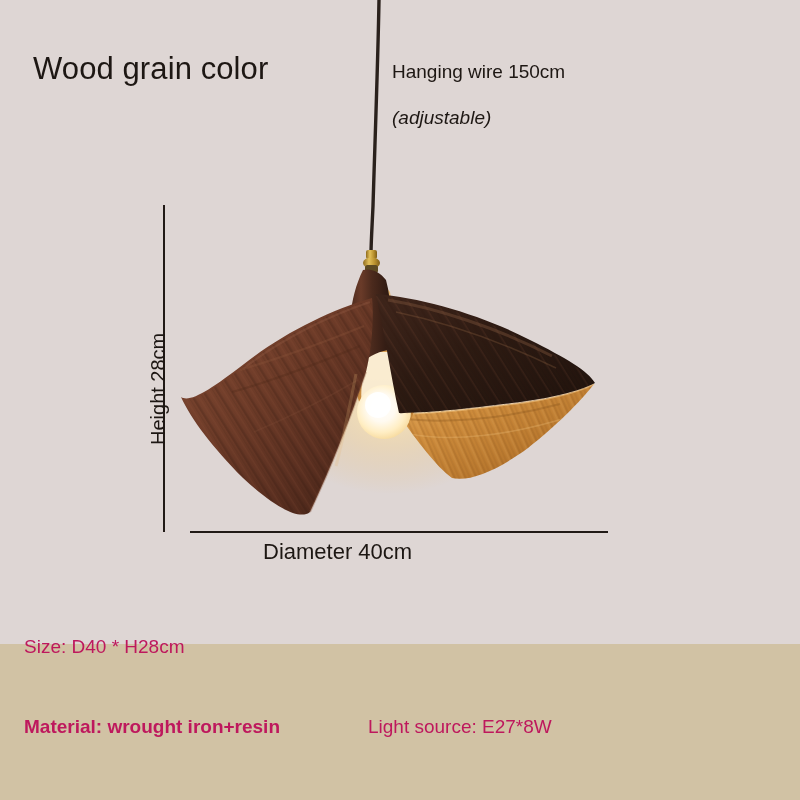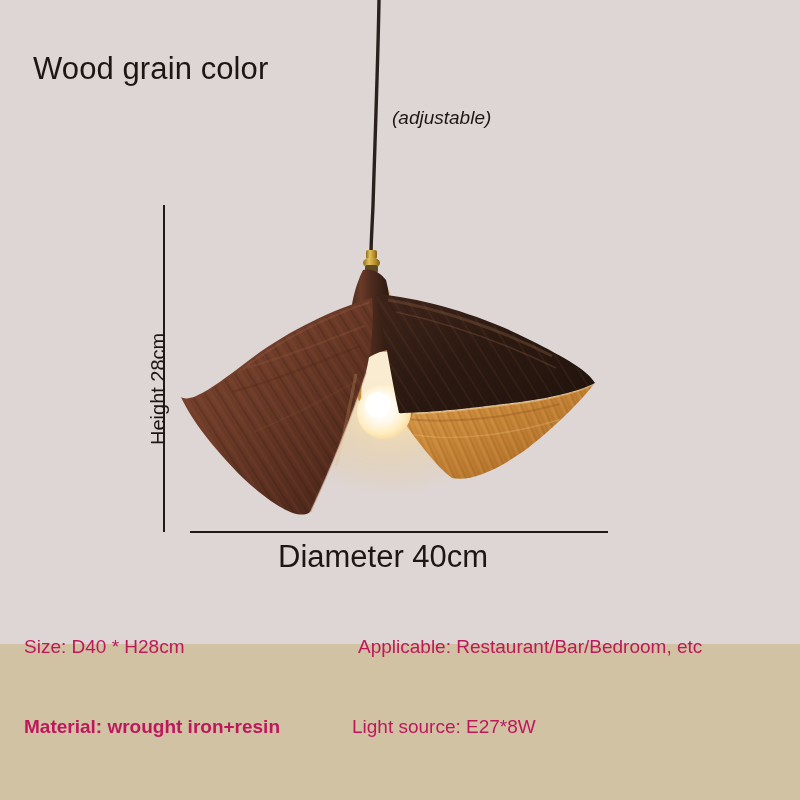--- a/index.html
+++ b/index.html
@@ -60,23 +60,23 @@
   }
   #height-label {
     left: 0px;
     top: 0px;
     font-size: 20px;
     transform-origin: left top;
     
     transform: translate(146px, 445px) rotate(-90deg);
   }
   #diameter-label {
-    left: 278px;
+    left: 263px;
     top: 538px;
-    font-size: 31px;
+    font-size: 22px;
   }
 
   
   .rule-v {
     position: absolute;
     left: 163px;
     top: 205px;
     width: 2px;
     height: 327px;
     background: #211a16;
@@ -93,21 +93,21 @@
   
   .spec {
     position: absolute;
     color: #be185d;
     font-size: 19px;
     white-space: nowrap;
   }
   #spec-size      { left: 24px;  top: 636px; }
   #spec-applicable{ left: 358px; top: 636px; }
   #spec-material  { left: 24px;  top: 716px; font-weight: bold; }
-  #spec-light     { left: 352px; top: 716px; }
+  #spec-light     { left: 368px; top: 716px; }
 
   
   #lamp-figure {
     position: absolute;
     left: 0; top: 0;
     width: 800px; height: 800px;
     pointer-events: none;
   }
 </style>
 </head>
@@ -295,28 +295,28 @@
     </g>
 
     <path d="M 356 374 C 350 404, 344 436, 336 466" stroke="#e4b578" stroke-width="3" fill="none" opacity="0.22"></path>
   </svg>
 
   <div class="rule-v"></div>
   <div class="rule-h"></div>
 
   <div class="label" id="title-wood-grain">Wood grain color</div>
 
+  <div class="label" id="wire-line-1">Hanging wire 150cm</div>
 
   <div class="label" id="wire-line-2">(adjustable)</div>
 
   <div class="label" id="height-label">Height 28cm</div>
 
   <div class="label" id="diameter-label">Diameter 40cm</div>
 
   <div class="spec" id="spec-size">Size: D40 * H28cm</div>
 
-  <div class="spec" id="spec-applicable">Applicable: Restaurant/Bar/Bedroom, etc</div>
 
   <div class="spec" id="spec-material">Material: wrought iron+resin</div>
 
   <div class="spec" id="spec-light">Light source: E27*8W</div>
 
 </div>
 
 </body></html>

